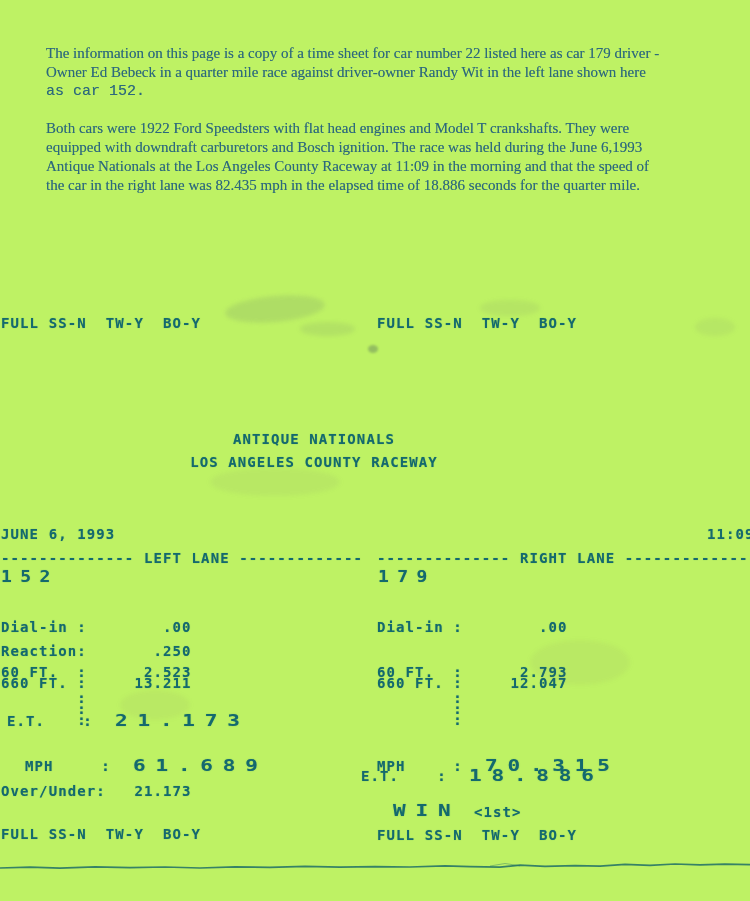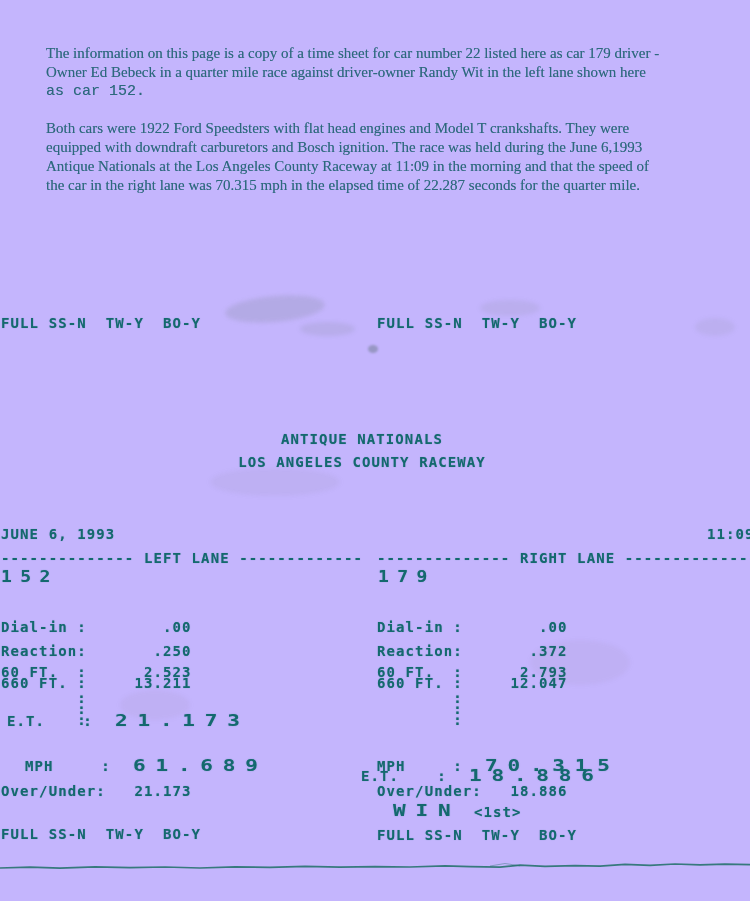--- a/index.html
+++ b/index.html
@@ -1,37 +1,37 @@
 <!DOCTYPE html>
 <html><head>
 <meta charset="utf-8">
 <style>
   html,body { margin:0; padding:0; background:#555; }
   .page {
     position:relative; width:750px; height:901px;
-    background:#c4b5fd; overflow:hidden;
+    background:#bef264; overflow:hidden;
     font-smooth:never; -webkit-font-smoothing:antialiased;
   }
   
   .a {
     position:absolute; left:46px;
     font-family:"Liberation Serif", serif;
     font-size:15px; line-height:19px; color:#2d697d;
     text-shadow:0 0 0.6px rgba(45,105,125,0.55);
     white-space:nowrap;
   }
   
   .m {
     position:absolute;
     font-family:"DejaVu Sans Mono", monospace;
     font-weight:bold; font-size:14px; line-height:15px;
     letter-spacing:1.1px; color:#14696e; white-space:pre;
     text-shadow:0 0 1px rgba(20,105,110,0.45);
   }
-  .center { left:16px; width:628px; text-align:center;padding-left:32px; }
+  .center { left:0; width:628px; text-align:center; }
   
   .big {
     display:inline-block; font-size:15px; letter-spacing:7px;
     transform:scaleX(1.4); transform-origin:left center; white-space:pre;
   }
   .num {
     display:inline-block; font-size:15px; letter-spacing:7px;
     transform:scaleX(1.2); transform-origin:left center; white-space:pre;
   }
   .etval { margin-left:22px; }
@@ -46,21 +46,21 @@
 
   <div>
     <div class="a" style="top:44px;">The information on this page is a copy of a time sheet for car number 22 listed here as car 179 driver  -</div>
     <div class="a" style="top:63px;">Owner Ed Bebeck in a quarter mile race against driver-owner Randy Wit in the left lane shown here</div>
     <div class="a" style="top:82px;font-family:Liberation Mono, monospace;">as car 152.</div>
   </div>
   <div>
     <div class="a" style="top:119px;">Both cars were 1922 Ford Speedsters with flat head engines and Model T crankshafts. They were</div>
     <div class="a" style="top:138px;">equipped with downdraft carburetors and Bosch ignition.  The race was held during the June 6,1993</div>
     <div class="a" style="top:157px;">Antique Nationals at the Los Angeles County Raceway at 11:09 in the morning and that the speed of</div>
-    <div class="a" style="top:176px;">the car in the right lane was 70.315 mph in the elapsed time of 22.287 seconds for the quarter mile.</div>
+    <div class="a" style="top:176px;">the car in the right lane was 82.435 mph in the elapsed time of 18.886 seconds for the quarter mile.</div>
   </div>
 
   <div class="m" style="left:1px;top:316px;">FULL SS-N  TW-Y  BO-Y</div>
   <div class="m" style="left:377px;top:316px;">FULL SS-N  TW-Y  BO-Y</div>
 
   <div class="m center" style="top:432px;">ANTIQUE NATIONALS</div>
   <div class="m center" style="top:455px;">LOS ANGELES COUNTY RACEWAY</div>
 
   <div class="m" style="left:1px;top:527px;text-align:center;">JUNE 6, 1993</div>
   <div class="m" style="left:707px;top:527px;">11:09</div>
@@ -77,29 +77,27 @@
   <div class="m" style="left:1px;top:676px;">660 FT. :     13.211</div>
   <div class="m" style="left:1px;top:691px;">        :</div>
   <div class="m" style="left:1px;top:702px;">        :</div>
   <div class="m" style="left:1px;top:713px;">        :</div>
   <div class="m" style="left:1px;top:714px;padding-left:6px;"><span>E.T.    :</span><span class="big etval">21.173</span></div>
   <div class="m" style="left:1px;top:759px;margin-left:24px;"><span>MPH     :</span><span class="big etval">61.689</span></div>
   <div class="m" style="left:1px;top:784px;">Over/Under:   21.173</div>
   <div class="m" style="left:1px;top:827px;">FULL SS-N  TW-Y  BO-Y</div>
 
   <div class="m" style="left:377px;top:620px;">Dial-in :        .00</div>
-  <div class="m" style="left:377px;top:644px;">Reaction:       .372</div>
   <div class="m" style="left:377px;top:665px;">60 FT.  :      2.793</div>
   <div class="m" style="left:377px;top:676px;">660 FT. :     12.047</div>
   <div class="m" style="left:377px;top:691px;">        :</div>
   <div class="m" style="left:377px;top:702px;">        :</div>
   <div class="m" style="left:377px;top:713px;">        :</div>
   <div class="m" style="left:361px;top:734px;margin-top:35px;"><span>E.T.    :</span><span class="big etval">18.886</span></div>
   <div class="m" style="left:377px;top:759px;"><span>MPH     :</span><span class="big etval">70.315</span></div>
-  <div class="m" style="left:377px;top:784px;">Over/Under:   18.886</div>
   <div class="m" style="left:393px;top:804px;"><span class="big">WIN</span></div>
   <div class="m" style="left:474px;top:805px;text-align:right;">&lt;1st&gt;</div>
   <div class="m" style="left:377px;top:828px;">FULL SS-N  TW-Y  BO-Y</div>
 
   <svg class="tear" viewBox="0 0 750 16">
     <polyline fill="none" stroke="#1f6f66" stroke-width="1.7" opacity="0.85" points="0,10 30,9.2 60,10.2 95,8.8 130,9.6 165,9 200,10 235,8.8 270,9.4 305,8.4 340,9.2 375,8.6 410,9 445,7.8 470,8.6 500,9.2 520,7.2 545,8.4 575,7.6 600,8.2 625,6.4 650,7.4 675,6 700,6.8 725,6.2 750,6.6"></polyline>
     <polyline fill="none" stroke="#1f6f66" stroke-width="1" opacity="0.4" points="490,8 505,5.5 520,7.8"></polyline>
   </svg>
 
   <div class="smudge" style="left:225px;top:296px;width:100px;height:26px;background:rgba(95,115,105,0.16);transform:rotate(-5deg);"></div>

